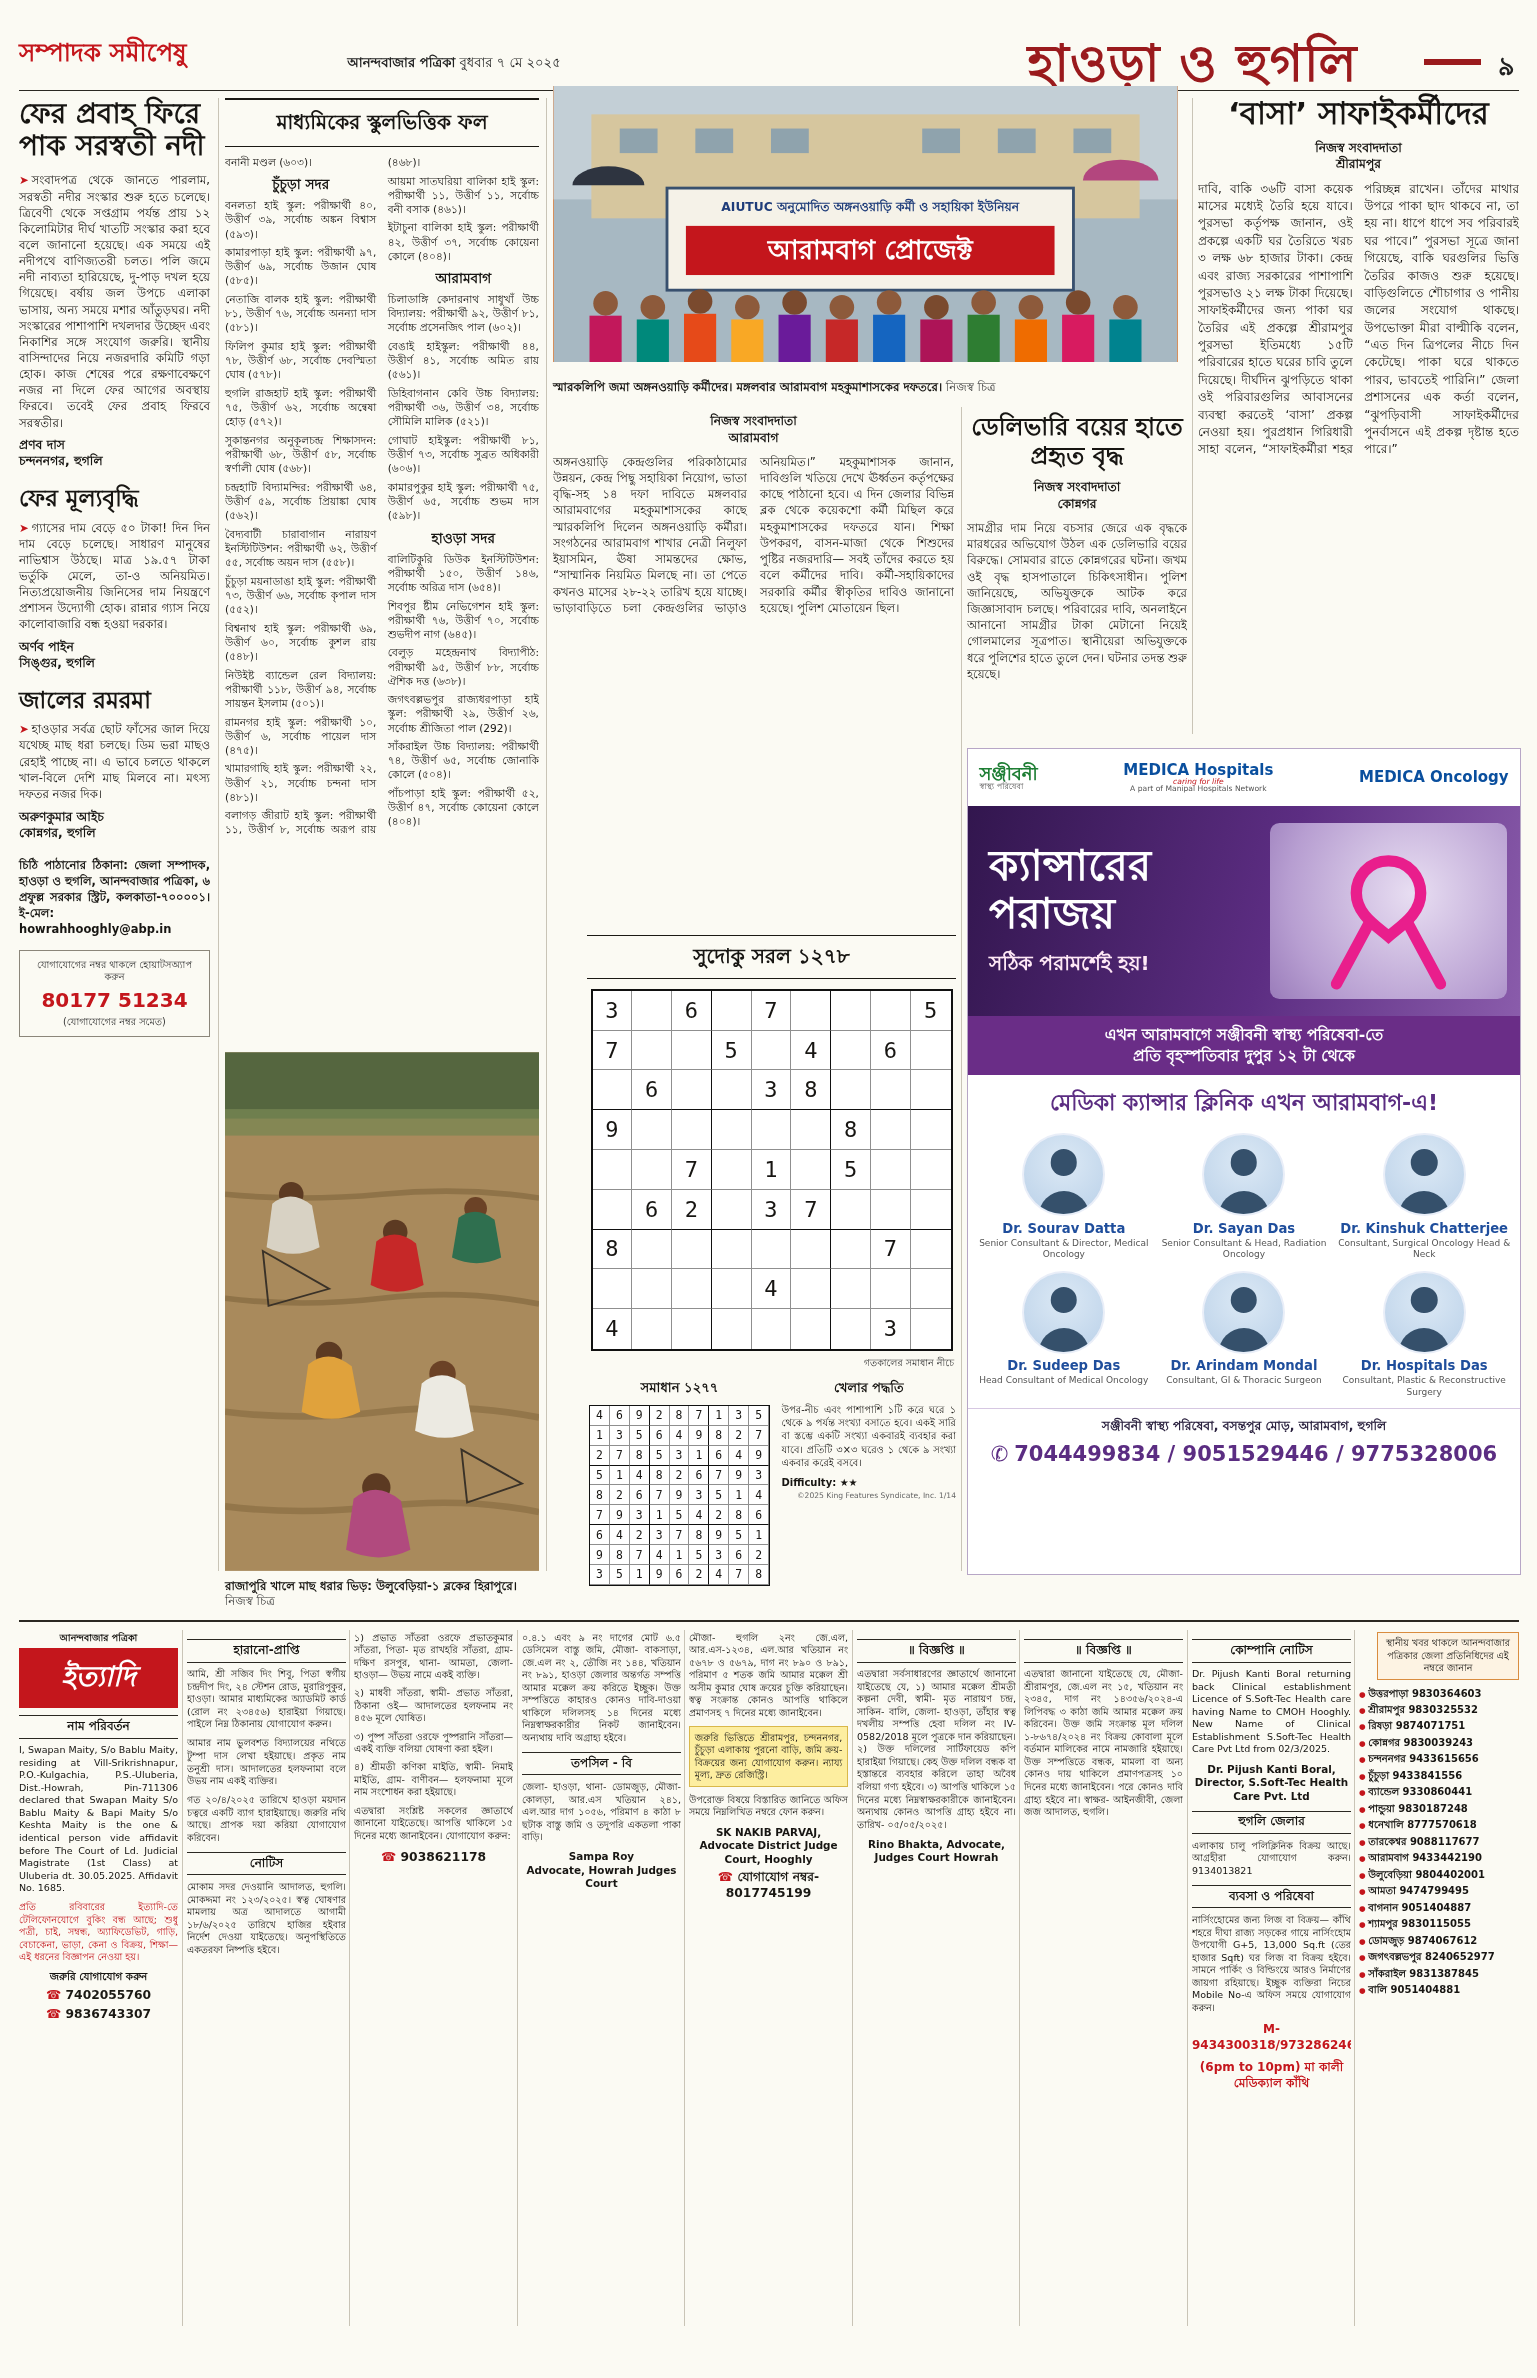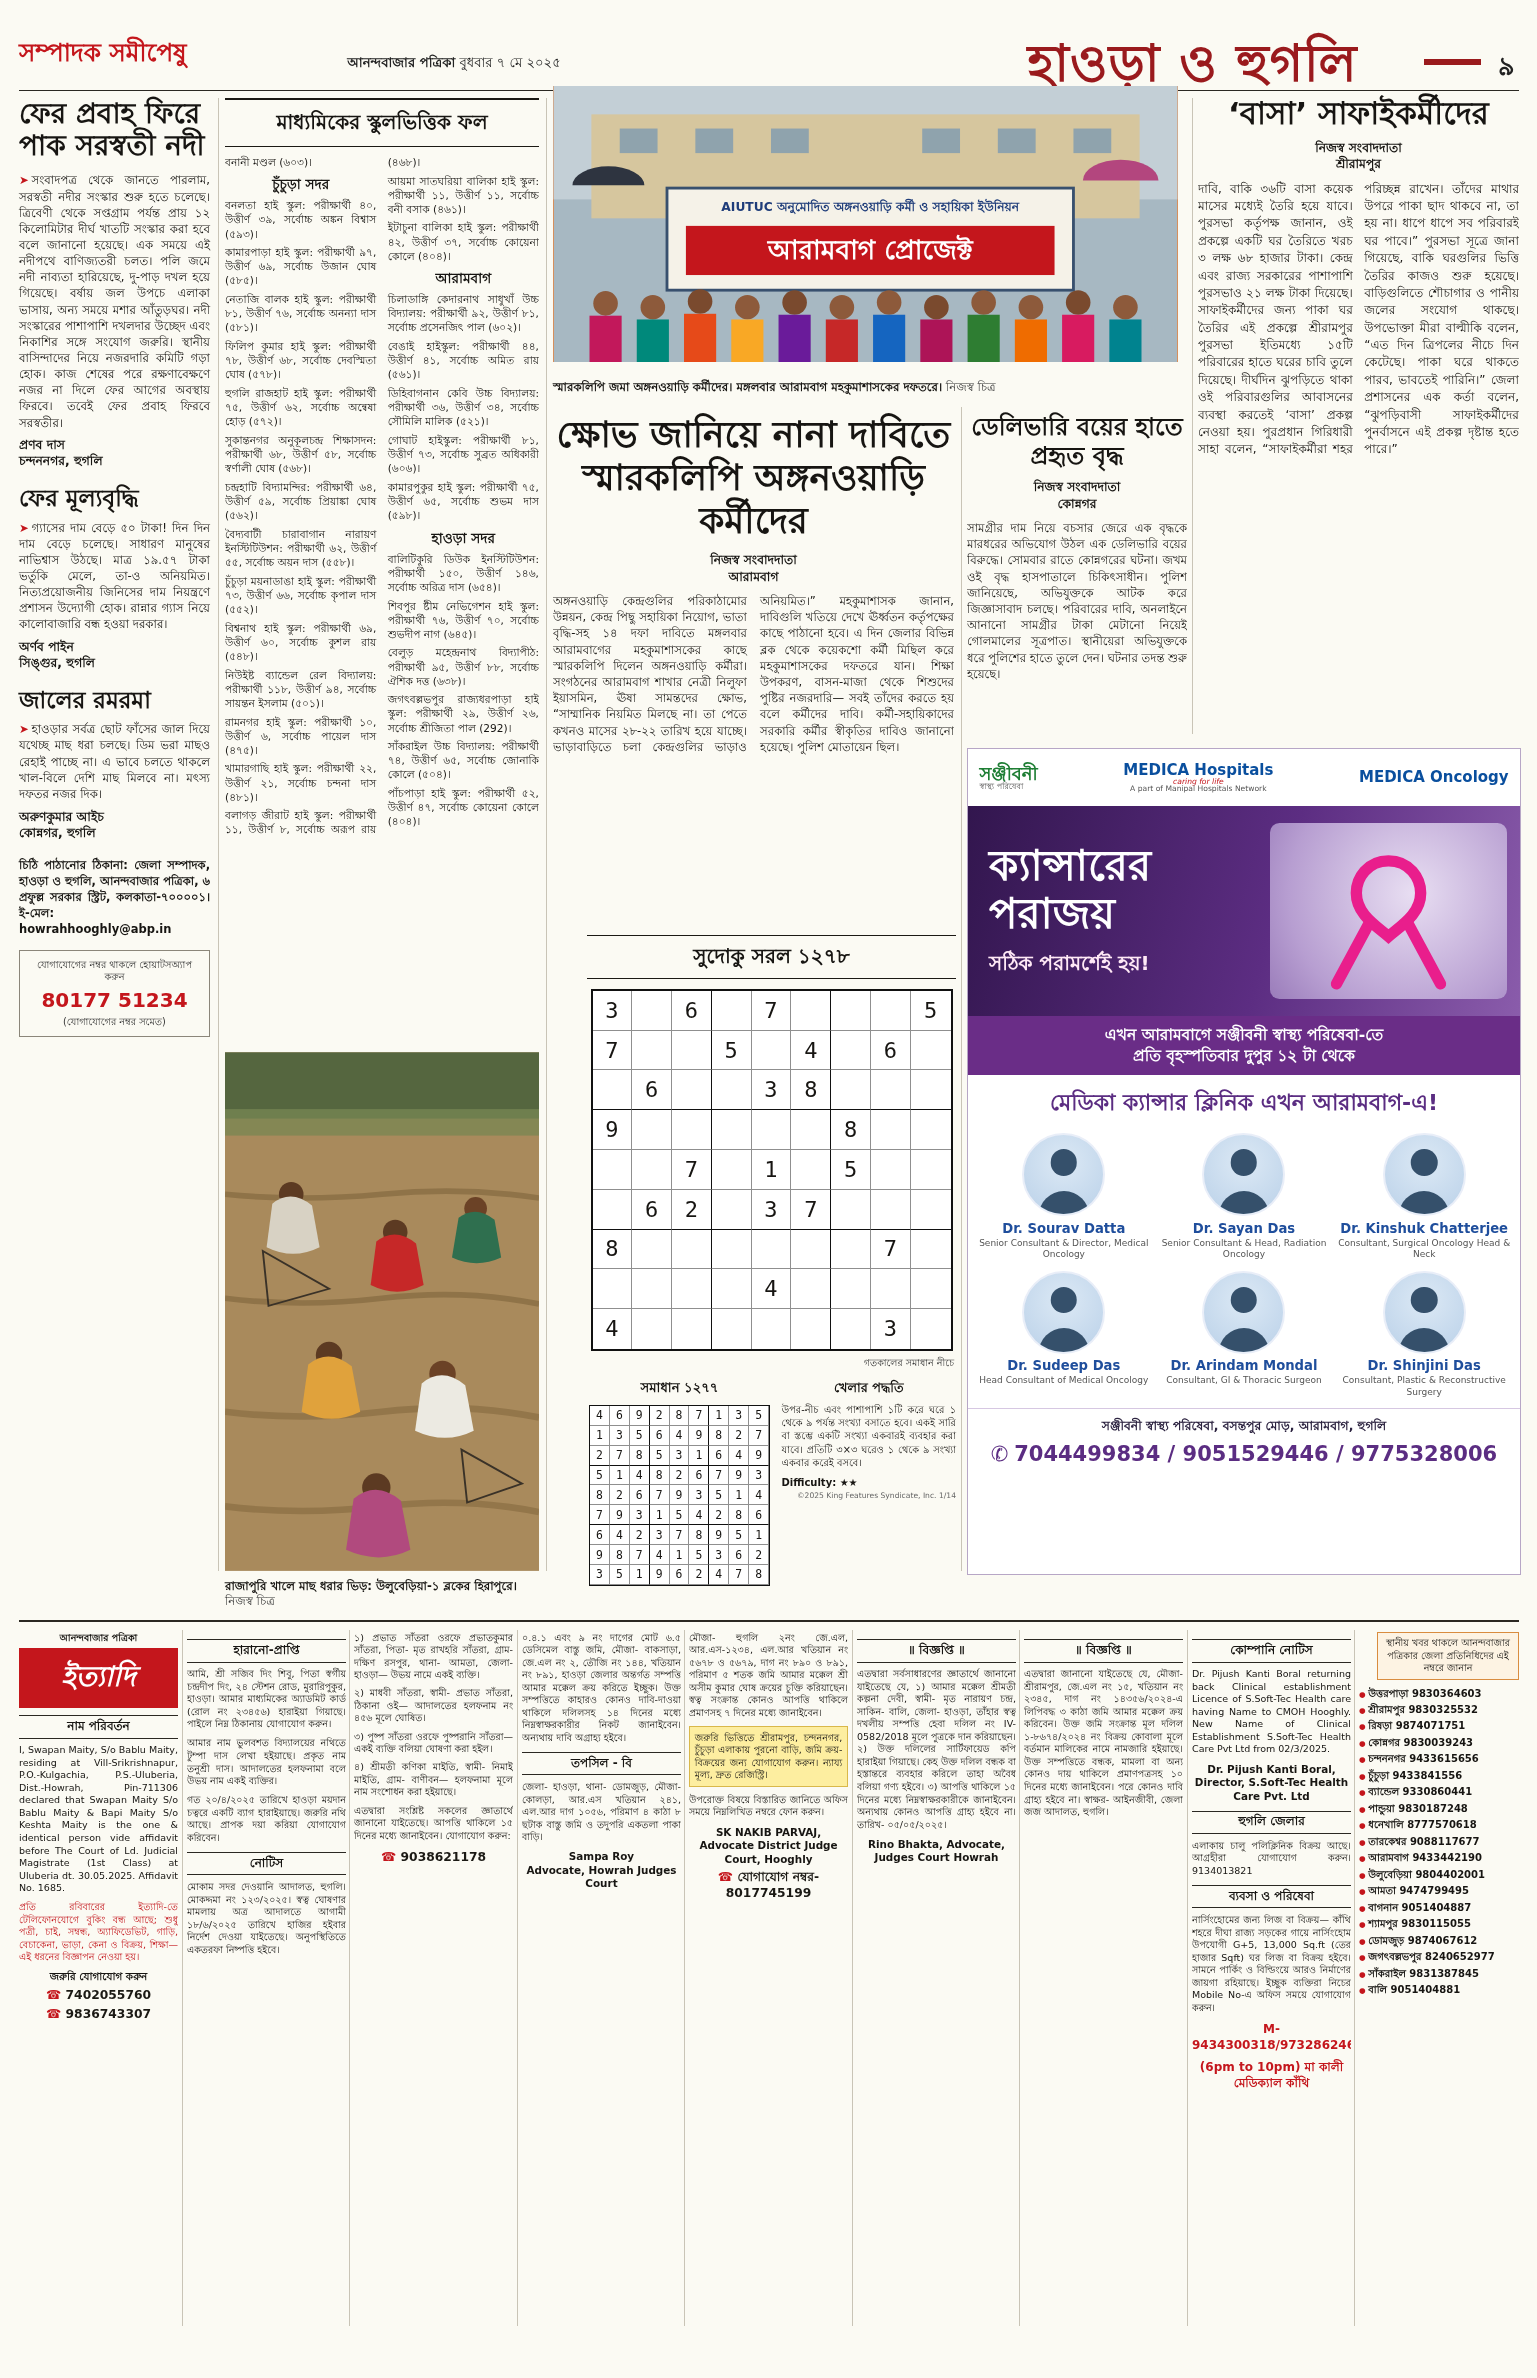--- a/index.html
+++ b/index.html
@@ -279,21 +279,20 @@
           <rect x="588" y="247" width="34" height="45" fill="#00838f"></rect>
       </g>
     </svg>
   </div>
   <div class="abs lead-cap caption">
     <span class="cap-main">স্মারকলিপি জমা অঙ্গনওয়াড়ি কর্মীদের। মঙ্গলবার আরামবাগ মহকুমাশাসকের দফতরে।</span>
     <span class="cap-credit">নিজস্ব চিত্র</span>
   </div>
 
   <div class="abs main-art">
-    <div class="main-head">ক্ষোভ জানিয়ে নানা দাবিতে স্মারকলিপি অঙ্গনওয়াড়ি কর্মীদের</div>
     <div class="byline">
       <div>নিজস্ব সংবাদদাতা</div>
       <div>আরামবাগ</div>
     </div>
     <div class="art-body two-col">অঙ্গনওয়াড়ি কেন্দ্রগুলির পরিকাঠামোর উন্নয়ন, কেন্দ্র পিছু সহায়িকা নিয়োগ, ভাতা বৃদ্ধি-সহ ১৪ দফা দাবিতে মঙ্গলবার আরামবাগের মহকুমাশাসকের কাছে স্মারকলিপি দিলেন অঙ্গনওয়াড়ি কর্মীরা। সংগঠনের আরামবাগ শাখার নেত্রী নিলুফা ইয়াসমিন, ঊষা সামন্তদের ক্ষোভ, “সাম্মানিক নিয়মিত মিলছে না। তা পেতে কখনও মাসের ২৮-২২ তারিখ হয়ে যাচ্ছে। ভাড়াবাড়িতে চলা কেন্দ্রগুলির ভাড়াও অনিয়মিত।” মহকুমাশাসক জানান, দাবিগুলি খতিয়ে দেখে ঊর্ধ্বতন কর্তৃপক্ষের কাছে পাঠানো হবে। এ দিন জেলার বিভিন্ন ব্লক থেকে কয়েকশো কর্মী মিছিল করে মহকুমাশাসকের দফতরে যান। শিক্ষা উপকরণ, বাসন-মাজা থেকে শিশুদের পুষ্টির নজরদারি— সবই তাঁদের করতে হয় বলে কর্মীদের দাবি। কর্মী-সহায়িকাদের সরকারি কর্মীর স্বীকৃতির দাবিও জানানো হয়েছে। পুলিশ মোতায়েন ছিল।</div>
   </div>
 
   <div class="abs del-art">
     <div class="del-head">ডেলিভারি বয়ের হাতে প্রহৃত বৃদ্ধ</div>
     <div class="byline">
@@ -583,21 +582,21 @@
         <div class="doc-name">Dr. Sudeep Das</div>
         <div class="doc-role">Head Consultant of Medical Oncology</div>
       </div>
       <div class="doc-card">
         <div class="doc-avatar"></div>
         <div class="doc-name">Dr. Arindam Mondal</div>
         <div class="doc-role">Consultant, GI &amp; Thoracic Surgeon</div>
       </div>
       <div class="doc-card">
         <div class="doc-avatar"></div>
-        <div class="doc-name">Dr. Shinjini Das</div>
+        <div class="doc-name">Dr. Hospitals Das</div>
         <div class="doc-role">Consultant, Plastic &amp; Reconstructive Surgery</div>
       </div>
     </div>
     <div class="ad-foot">
       <div class="ad-addr">সঞ্জীবনী স্বাস্থ্য পরিষেবা, বসন্তপুর মোড়, আরামবাগ, হুগলি</div>
       <div class="ad-phones">
         <span class="phone-ic">✆</span><span>7044499834 / 9051529446 / 9775328006</span>
       </div>
     </div>
   </div>

